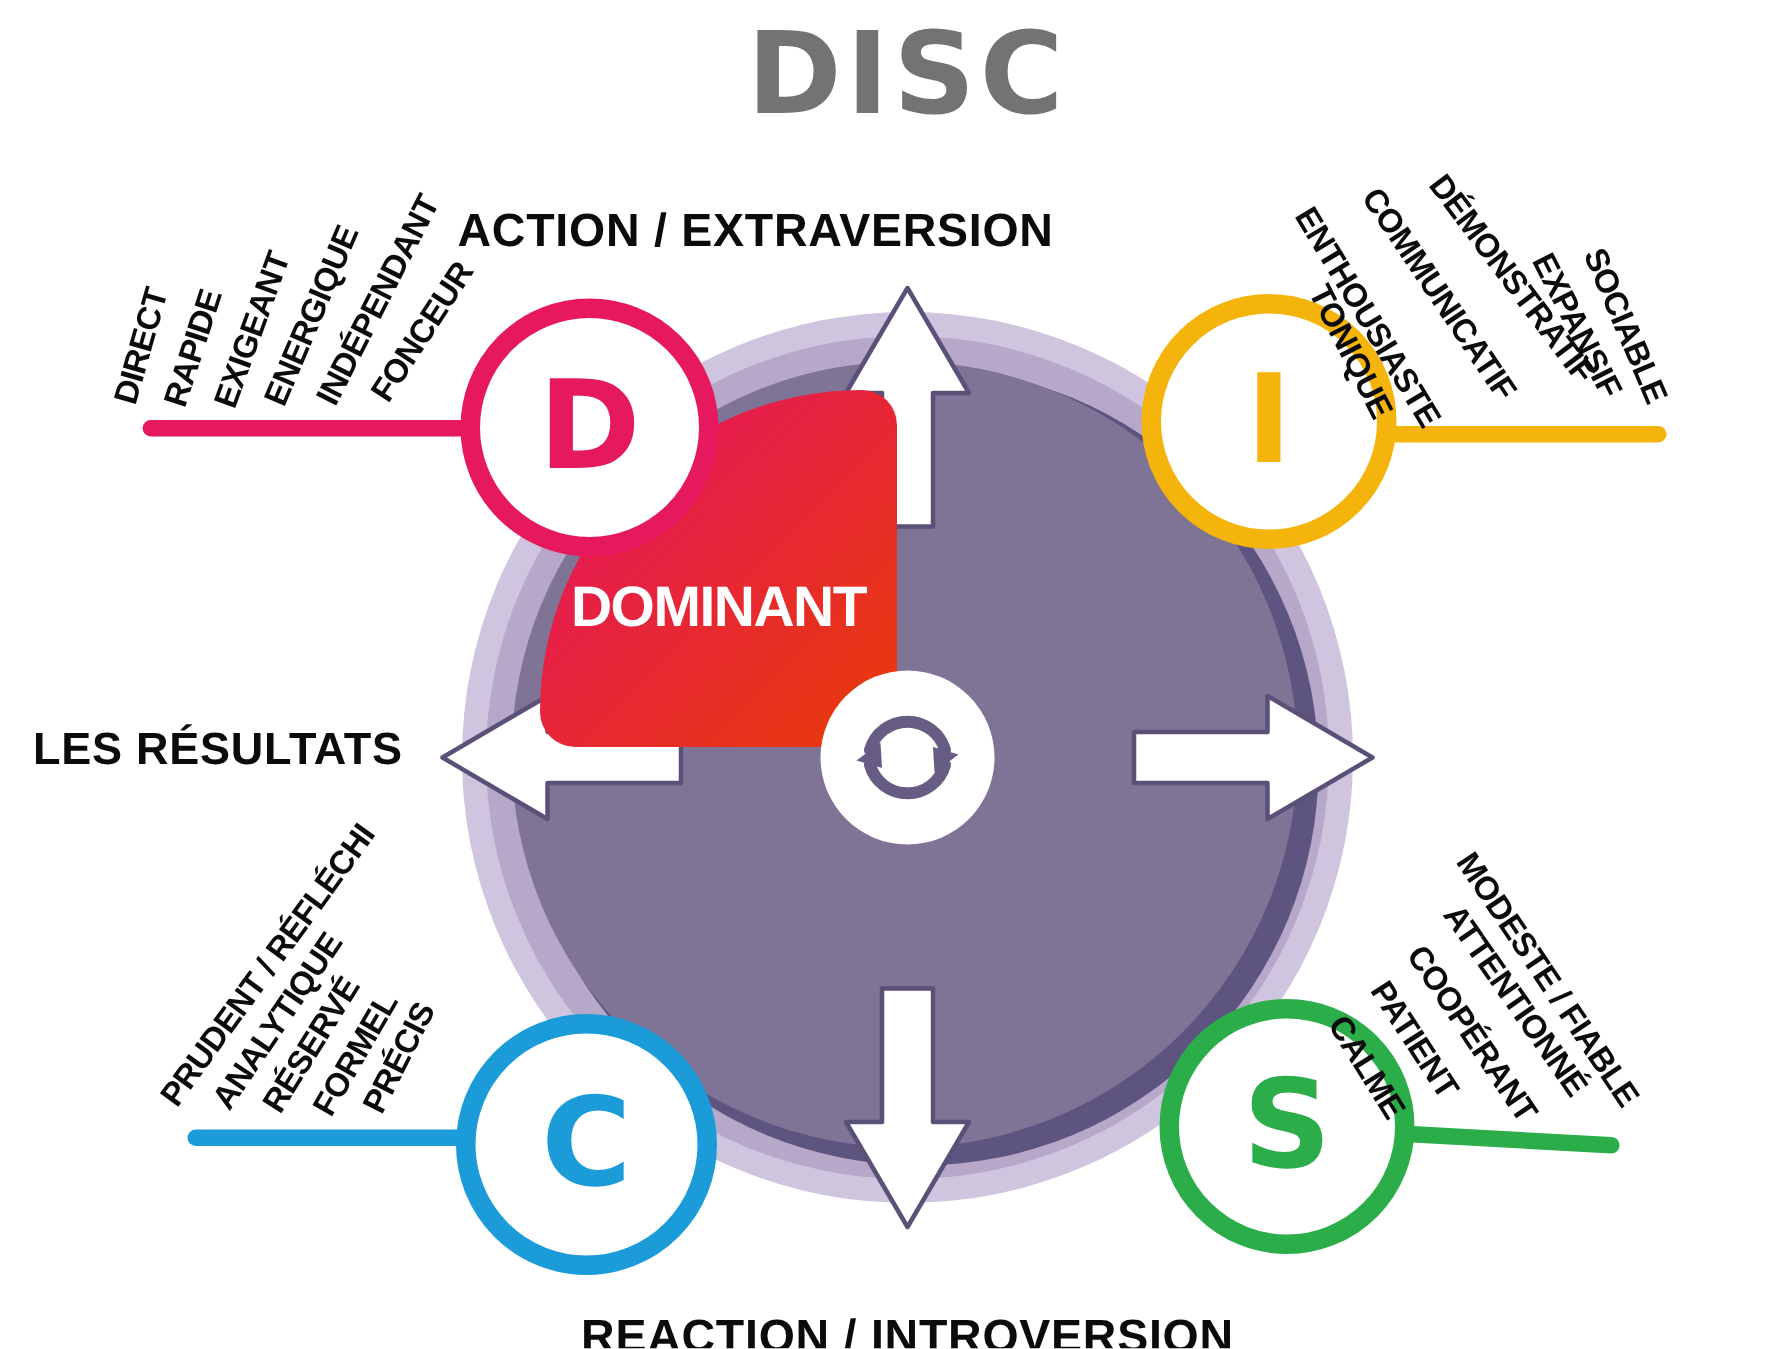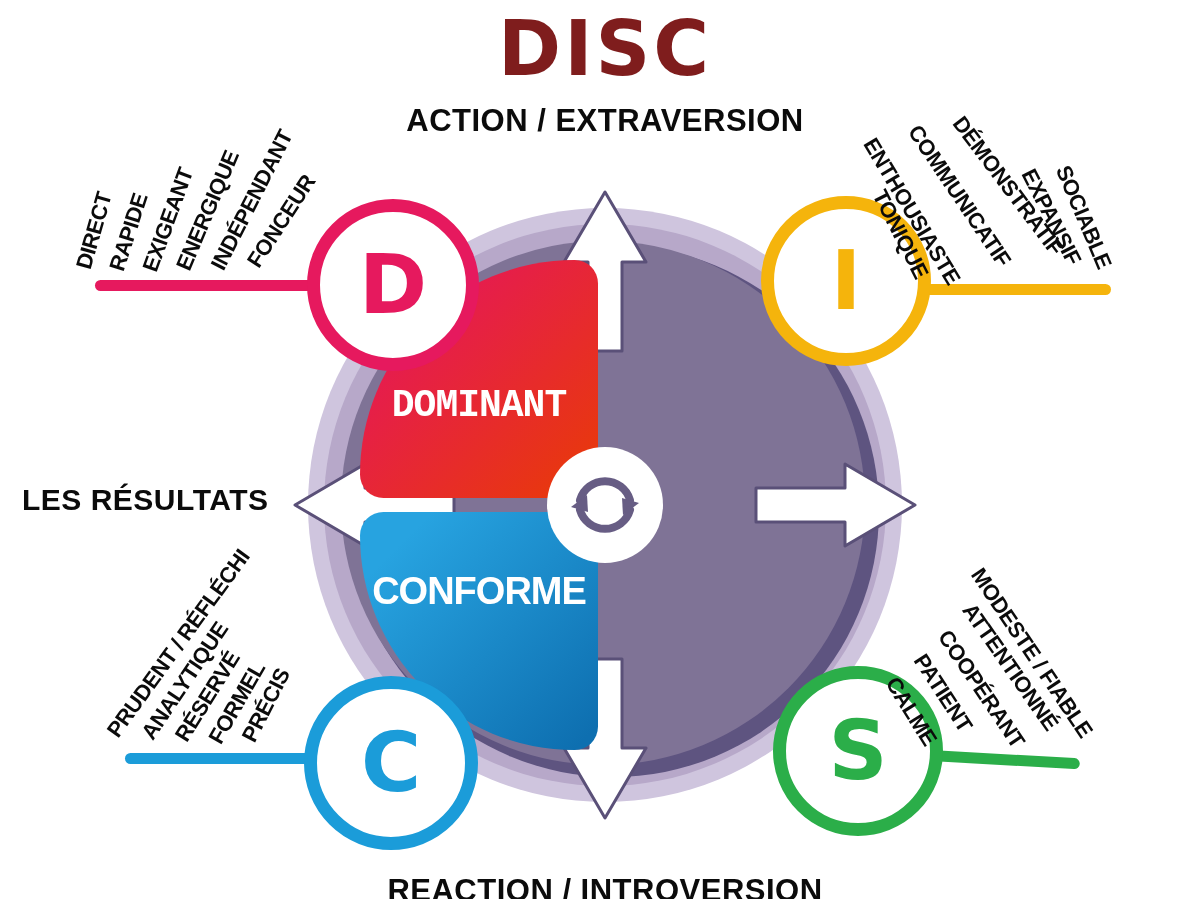--- a/index.html
+++ b/index.html
@@ -5,24 +5,24 @@
   html,body{margin:0;padding:0;background:#fff;}
   .canvas{
     position:relative;width:1181px;height:899px;background:#fff;overflow:hidden;
     font-family:"Liberation Sans","DejaVu Sans",sans-serif;color:#111;
   }
   .abs{position:absolute;}
   
   .title{
     left:305px;top:4px;width:600px;text-align:center;
     font-family:"DejaVu Sans","Liberation Sans",sans-serif;
-    font-size:76px;font-weight:bold;letter-spacing:3px;color:#7f1d1d;
+    font-size:76px;font-weight:bold;letter-spacing:3px;color:#737373;
   }
   .axis{font-weight:bold;font-size:31px;letter-spacing:0.5px;color:#0b0b0b;white-space:nowrap;}
-  .axis-top{left:305px;top:103px;width:600px;text-align:center;}
+  .axis-top{left:305px;top:136px;width:600px;text-align:left;}
   .axis-bottom{left:305px;top:841px;width:600px;text-align:center;margin-top:32px;}
   .axis-left{left:22px;top:483px;font-size:30px;}
   .axis-right{left:941px;top:483px;font-size:30px;}
   
   .ring{border-radius:50%;}
   .ring-outer{left:308px;top:208px;width:594px;height:594px;background:#CFC5DE;}
   .ring-mid{left:324px;top:224px;width:562px;height:562px;background:#B7A8C9;}
   .ring-shadow{left:347px;top:245px;width:532px;height:532px;background:#5E5480;}
   .ring-dark{left:341px;top:241px;width:524px;height:524px;background:#7F7396;}
   
@@ -34,21 +34,21 @@
     font-weight:bold;font-size:38px;letter-spacing:-1px;white-space:nowrap;
   }
   .quad-tl{left:360px;top:260px;border-radius:238px 26px 26px 26px;
     background:linear-gradient(135deg,#E5155F 10%,#E8370F 90%);}
   .quad-tr{left:612px;top:260px;border-radius:26px 238px 26px 26px;
     background:linear-gradient(115deg,#EE8A2B 15%,#FBBE06 85%);}
   .quad-bl{left:360px;top:512px;border-radius:26px 26px 26px 238px;
     background:linear-gradient(135deg,#27A3E0 15%,#0E6FB0 95%);}
   .quad-br{left:612px;top:512px;border-radius:26px 26px 238px 26px;
     background:linear-gradient(135deg,#067B38 10%,#2AB24D 85%);}
-  .quad-tl .quad-label,.quad-tr .quad-label{top:124px;font-family:Liberation Mono, monospace;}
+  .quad-tl .quad-label,.quad-tr .quad-label{top:124px;}
   .quad-bl .quad-label,.quad-br .quad-label{top:58px;}
   
   .hub{left:547px;top:447px;width:116px;height:116px;border-radius:50%;background:#fff;
     display:flex;align-items:center;justify-content:center;}
   
   .line{position:absolute;height:11px;border-radius:6px;}
   .line-d{left:95px;top:280px;width:218px;background:#E6195E;}
   .line-i{left:903px;top:284px;width:208px;background:#F5B40C;}
   .line-c{left:125px;top:753px;width:186px;background:#1B9CD9;}
   .line-s{left:912px;top:749px;width:168px;background:#2BAE49;transform:rotate(3.2deg);transform-origin:0 50%;}
@@ -86,23 +86,20 @@
   </svg>
   <svg class="arrow-svg" style="left:292px;top:450px;" width="165" height="110">
     <polygon points="3,55 73,14 73,38 162,38 162,72 73,72 73,96" fill="#fff" stroke="#5A5078" stroke-width="3" stroke-linejoin="round"></polygon>
   </svg>
   <svg class="arrow-svg" style="left:753px;top:450px;transform:rotate(180deg);" width="165" height="110">
     <polygon points="3,55 73,14 73,38 162,38 162,72 73,72 73,96" fill="#fff" stroke="#5A5078" stroke-width="3" stroke-linejoin="round"></polygon>
   </svg>
 
   <div class="quad quad-tl">
     <div class="quad-label">DOMINANT</div>
-  </div>
-  <div class="quad quad-bl">
-    <div class="quad-label">CONFORME</div>
   </div>
 
   <div class="abs hub">
     <svg width="90" height="90">
       <path d="M 20 40 A 26 26 0 0 1 70 40" fill="none" stroke="#675D84" stroke-width="8" stroke-linecap="round"></path>
       <polygon points="62,38 79,43 63,55" fill="#675D84"></polygon>
       <path d="M 70 50 A 26 26 0 0 1 20 50" fill="none" stroke="#675D84" stroke-width="8" stroke-linecap="round"></path>
       <polygon points="28,52 11,47 27,35" fill="#675D84"></polygon>
     </svg>
   </div>

